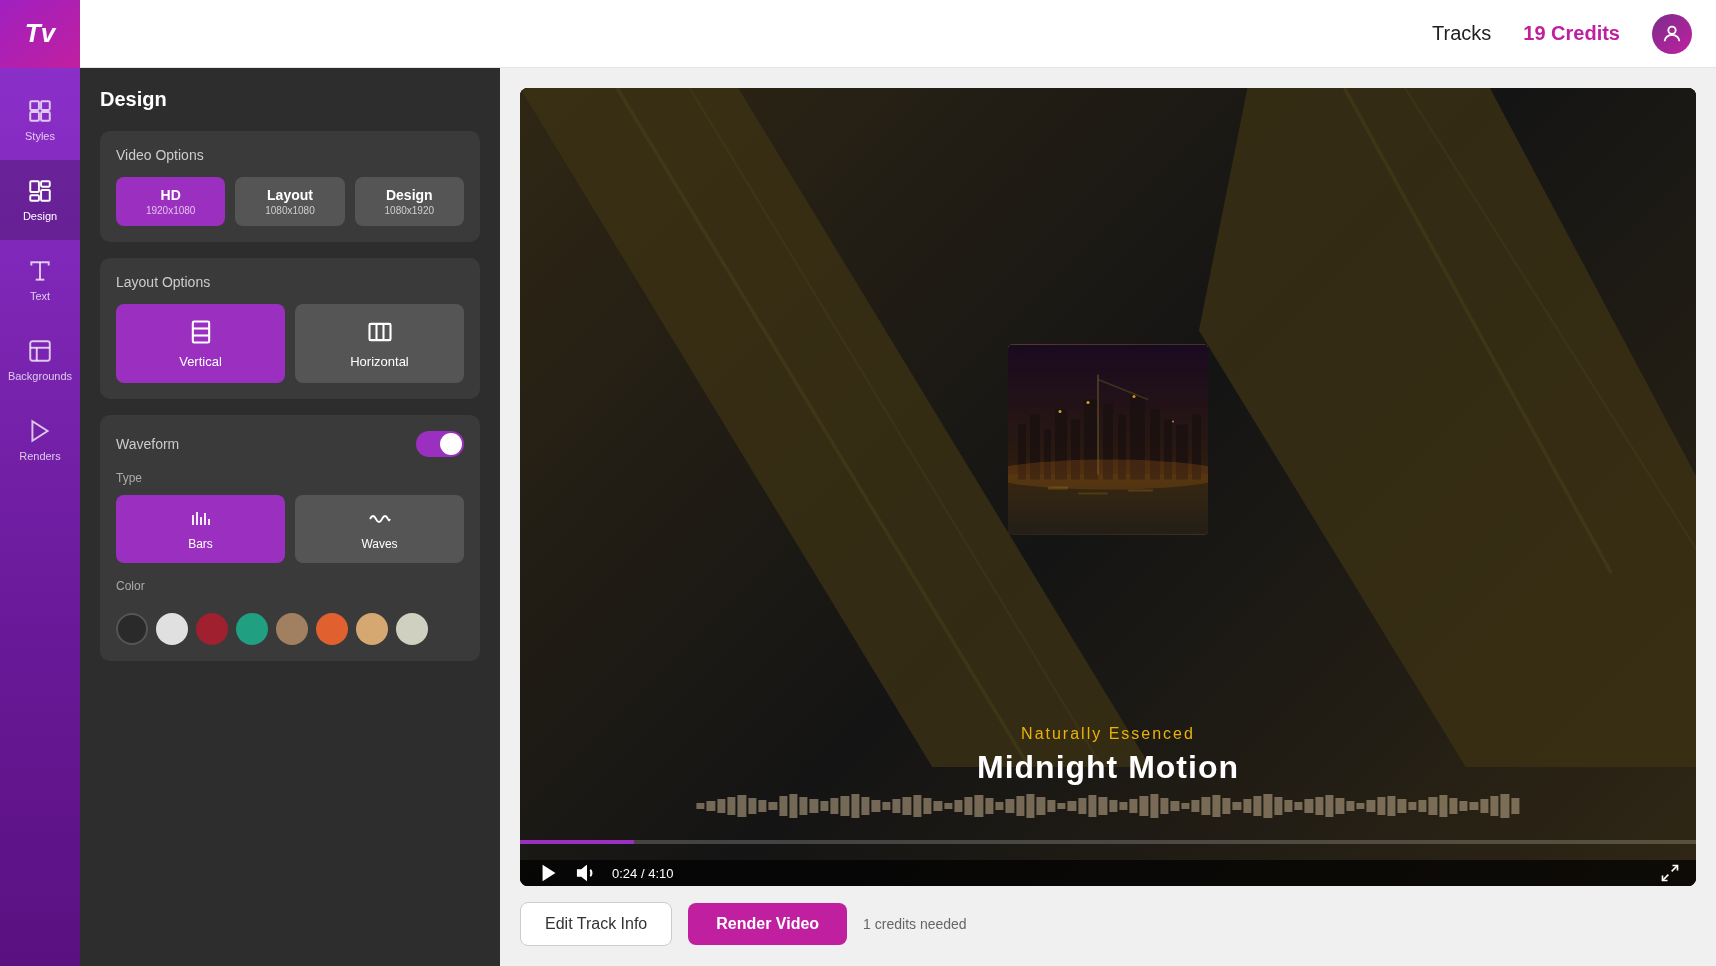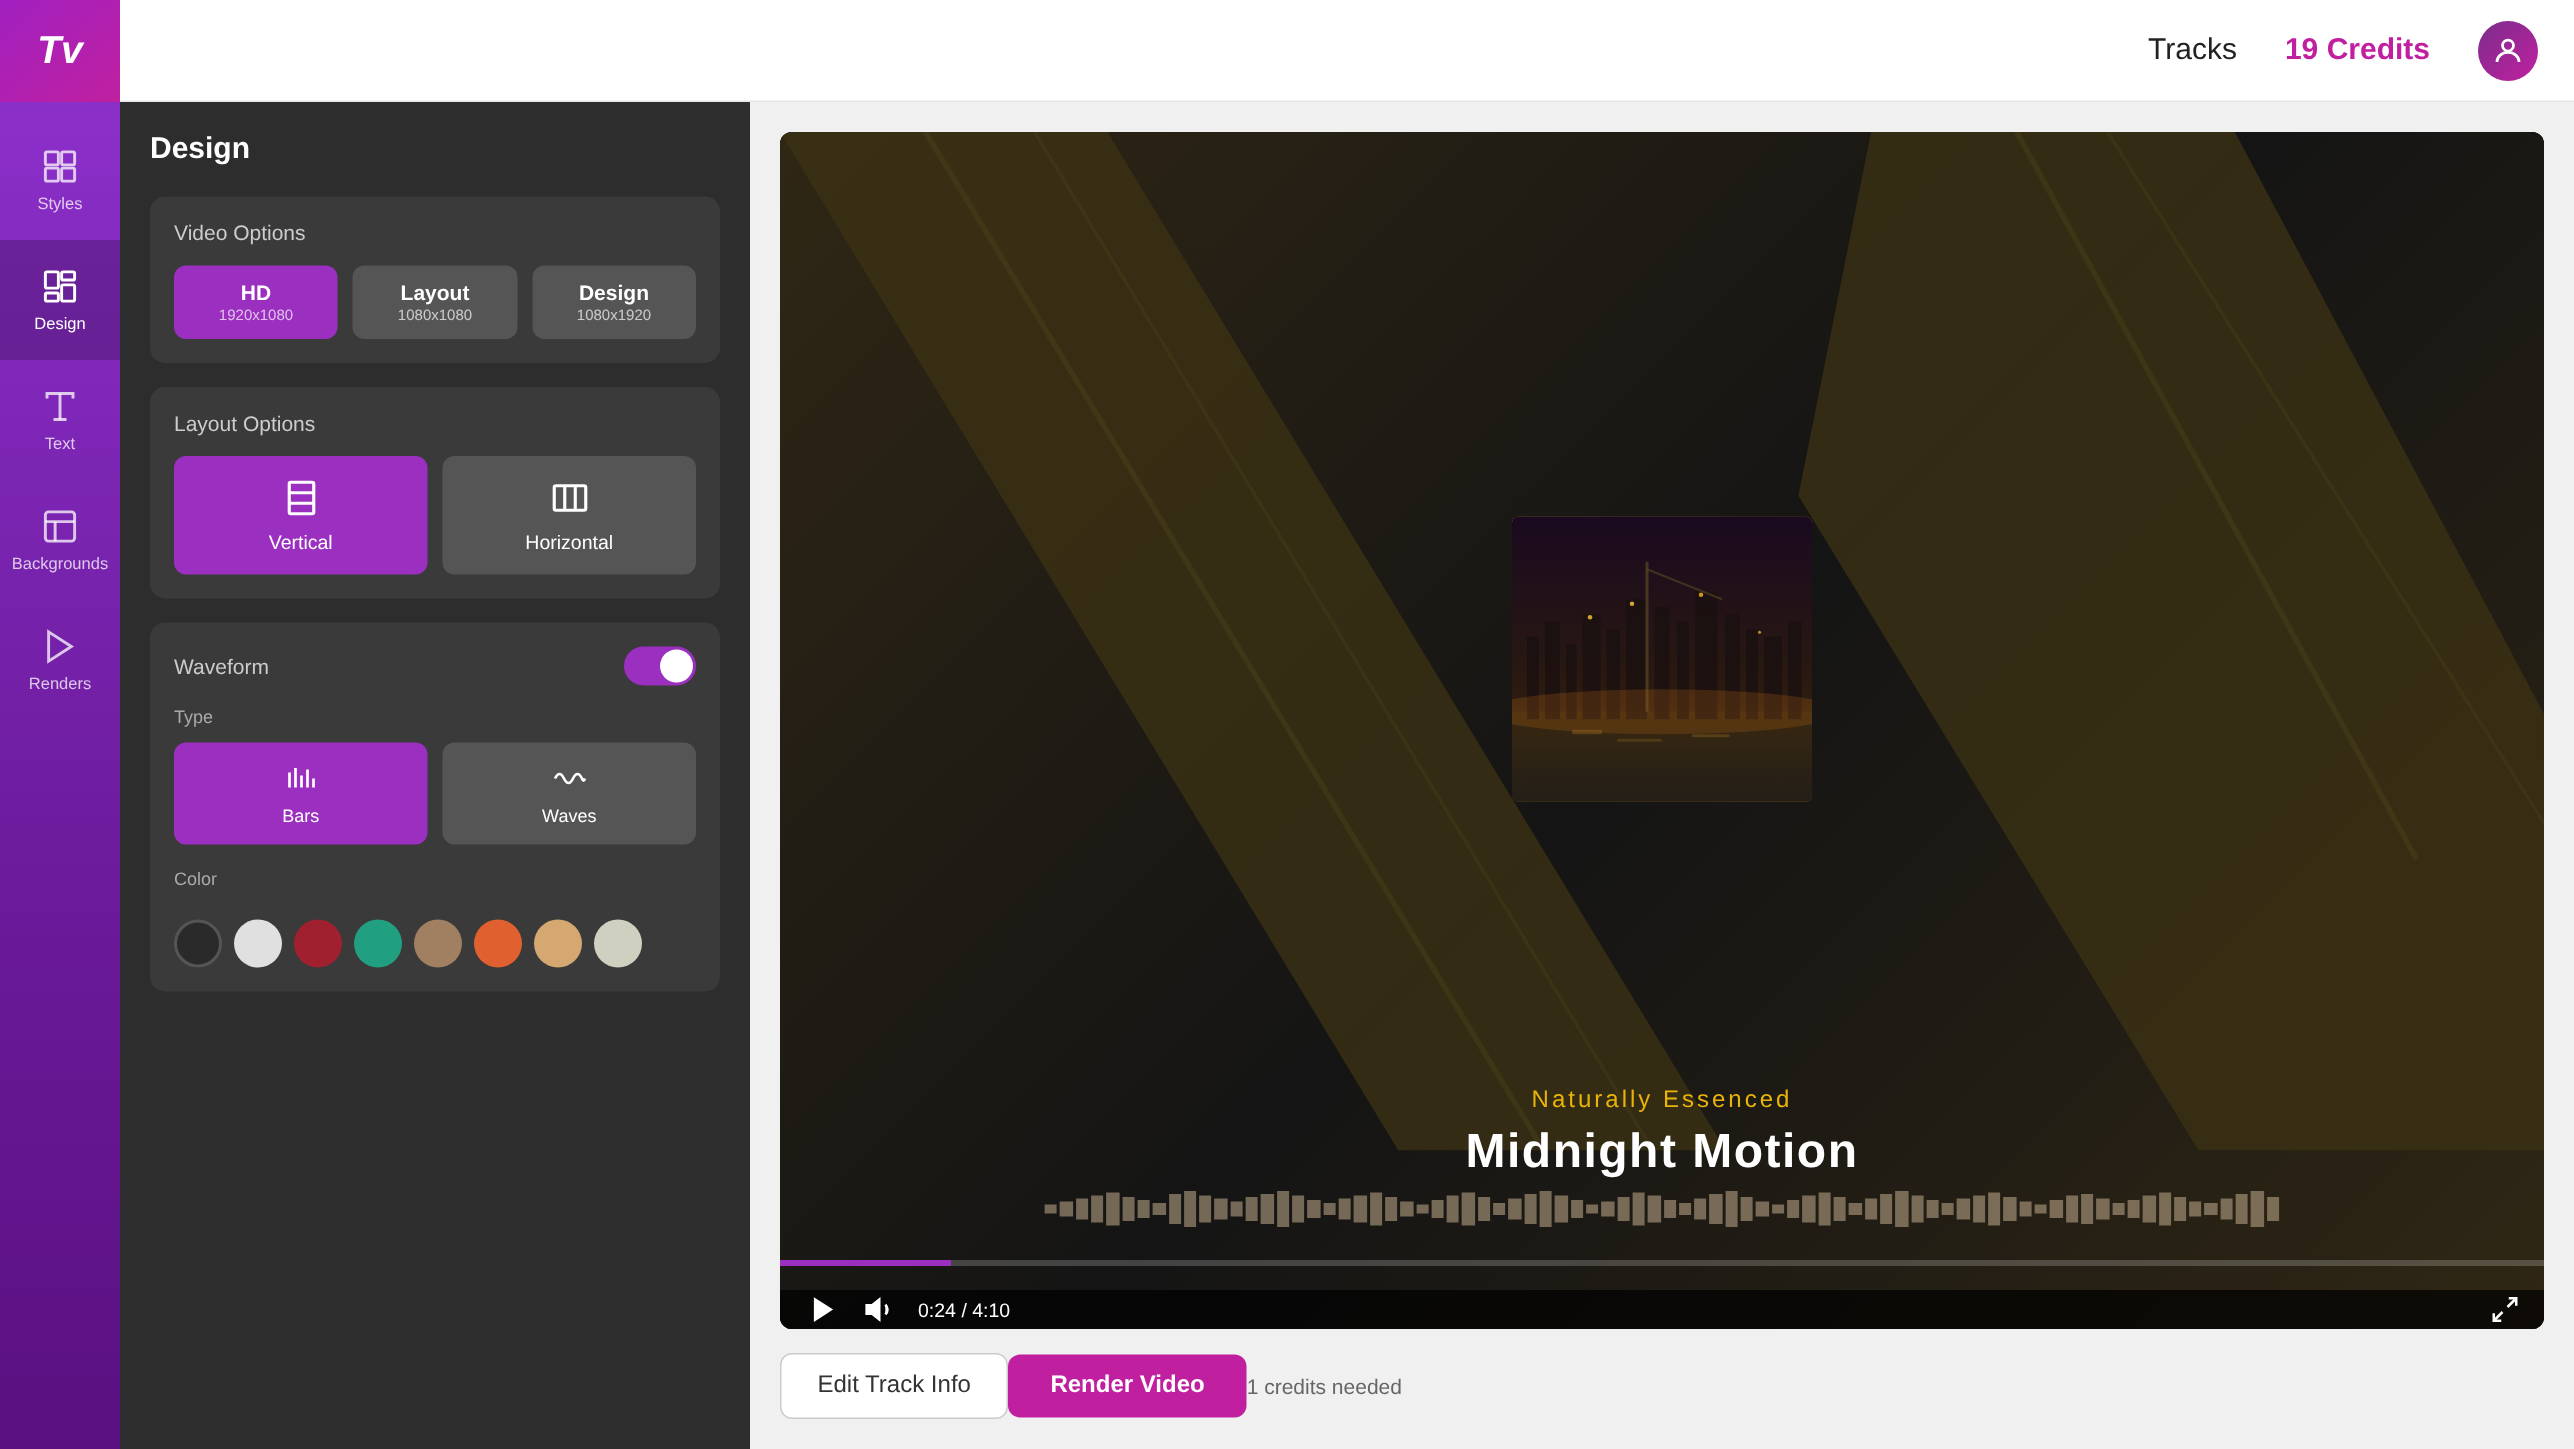--- a/index.html
+++ b/index.html
@@ -445,20 +445,21 @@
       height: 20px;
       stroke: currentColor;
       fill: none;
       stroke-width: 2;
     }
 
     
     .bottom-actions {
       display: flex;
       align-items: center;
+      gap: 16px;
       flex-shrink: 0;
     }
     .edit-track-btn {
       padding: 12px 24px;
       border: 1px solid #ccc;
       border-radius: 8px;
       background: #fff;
       font-size: 16px;
       cursor: pointer;
       color: #333;

